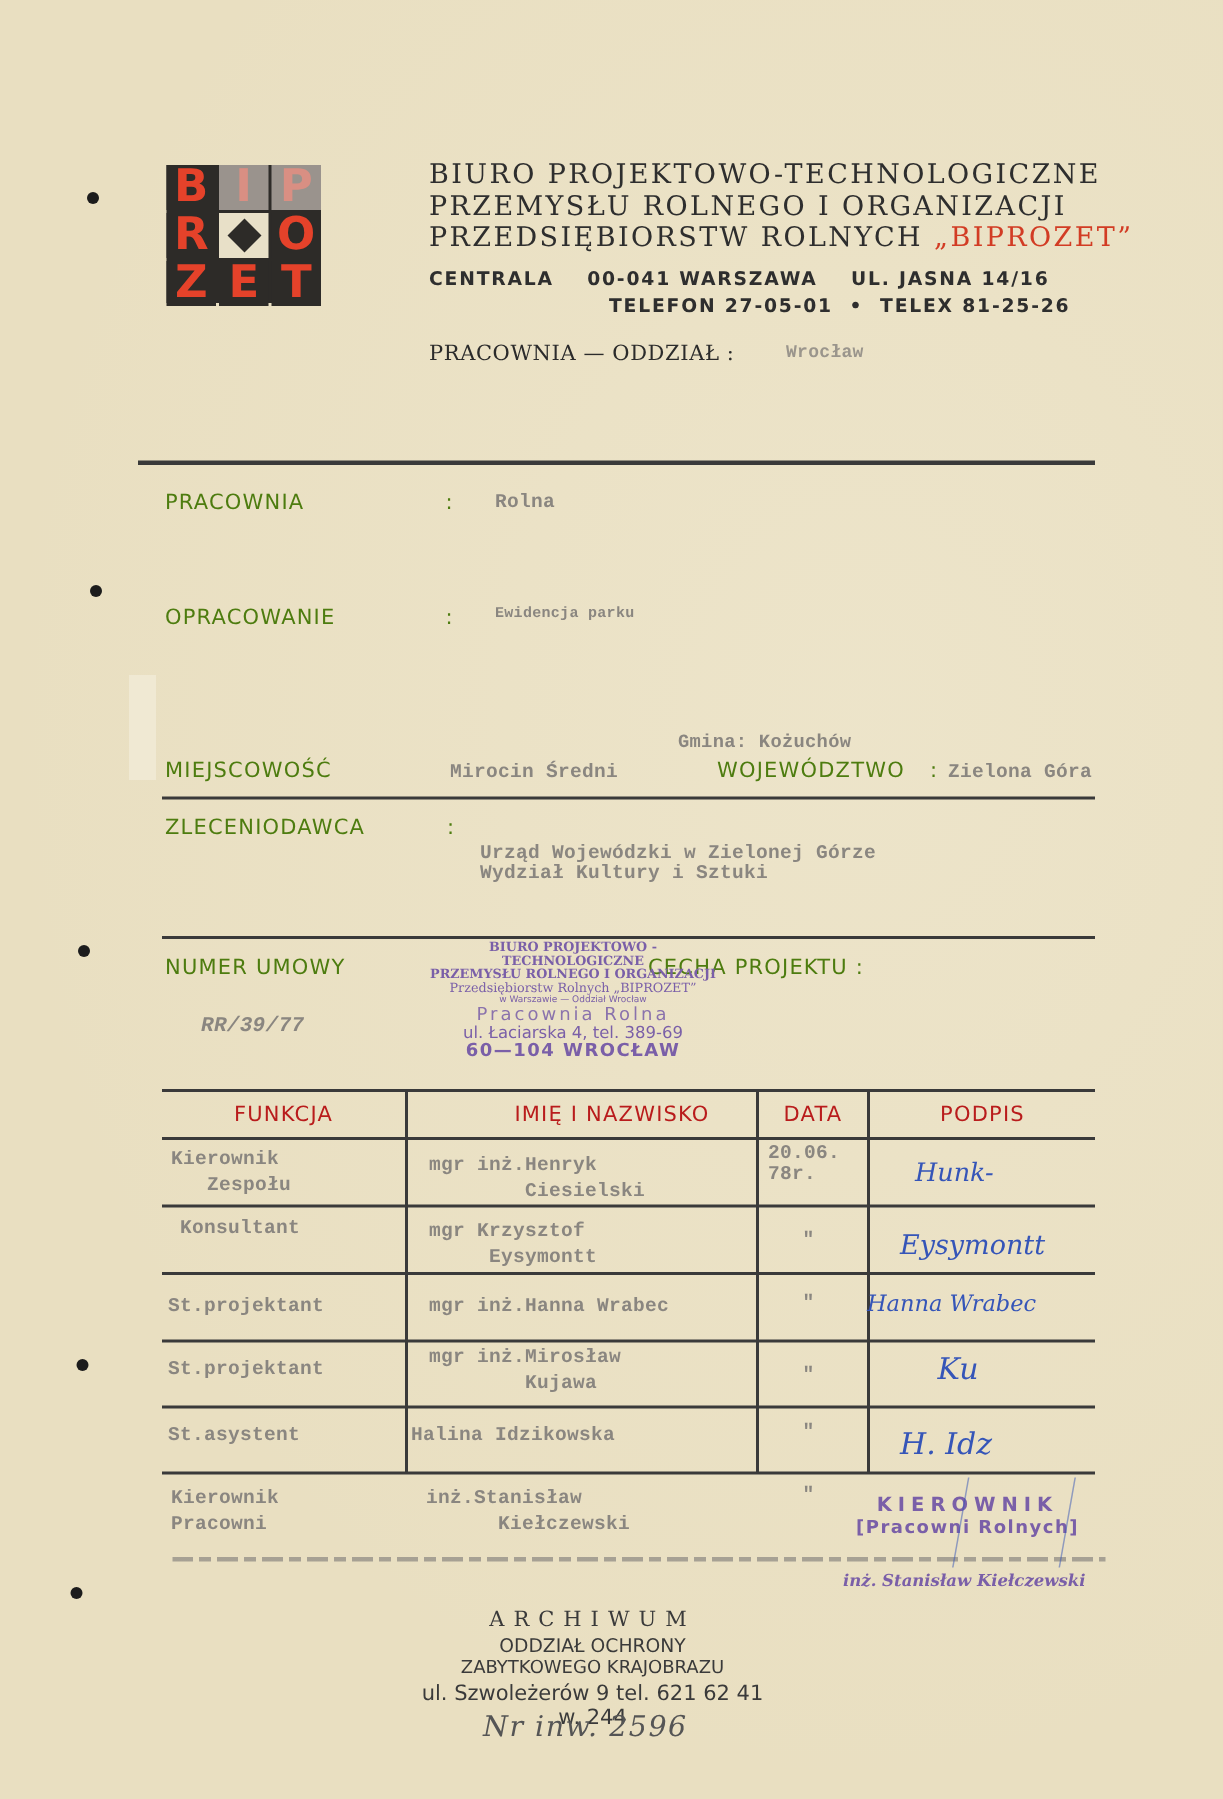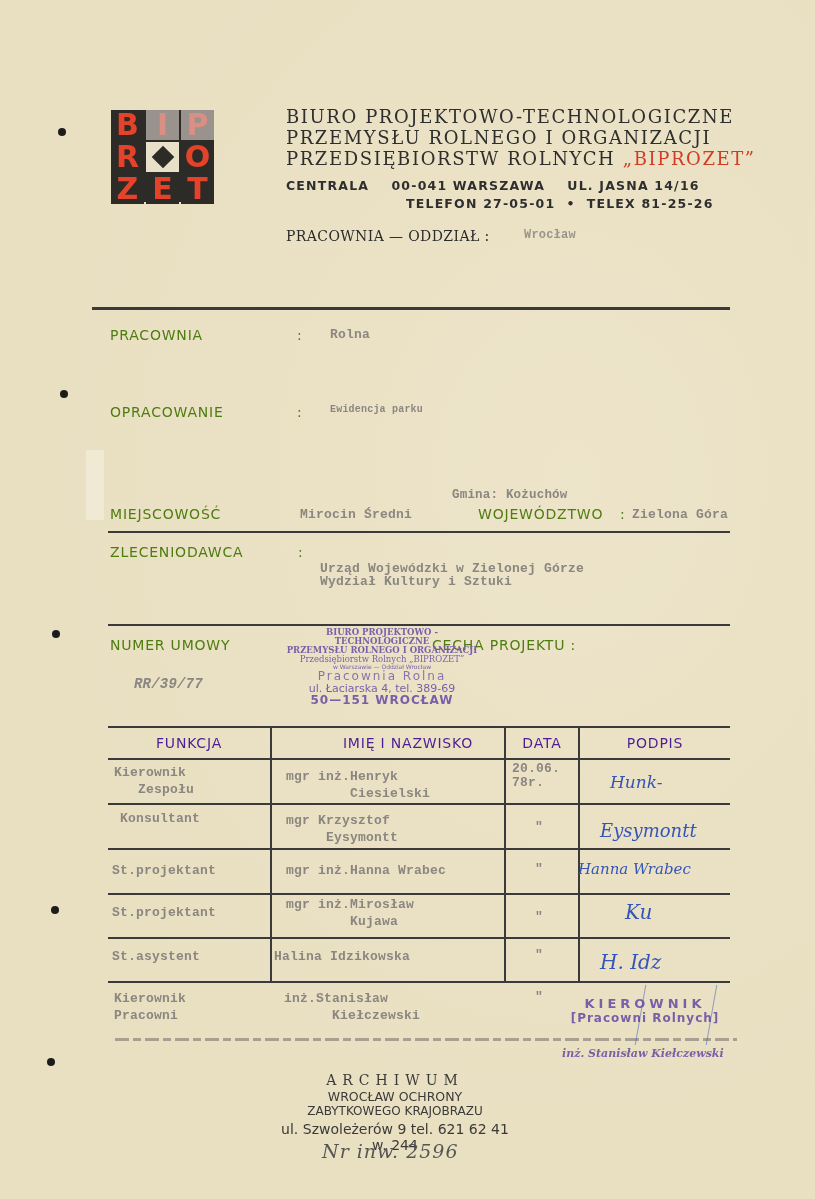--- a/index.html
+++ b/index.html
@@ -21,21 +21,21 @@
   .logo { position: absolute; left: 111px; top: 110px; width: 103px; height: 92px; background: #2d2b28; display: grid; grid-template-columns: repeat(3, 1fr); grid-template-rows: repeat(3, 1fr); gap: 2px; }
   .logo .cell { display: flex; align-items: center; justify-content: center; font-family: "DejaVu Sans", sans-serif; font-weight: bold; font-size: 30px; color: #e5422a; background: #2d2b28; line-height: 1; }
   .logo .faded { color: #d98f83; background: #9a938d; }
   .logo .diamond-cell { background: #e8e0c8; position: relative; }
   .logo .diamond { width: 16px; height: 16px; background: #2d2b28; transform: rotate(45deg); }
 
   .header-line { font-size: 18px; letter-spacing: 1.6px; color: #2e2e2e; line-height: 21px; }
   .brand { color: #d23c24; }
   .addr { font-size: 12.5px; font-weight: bold; letter-spacing: 1.2px; color: #2e2e2e; }
   .label { font-size: 14px; letter-spacing: 0.8px; color: #4d7c0f; }
-  .colhead { font-size: 14px; letter-spacing: 0.8px; color: #4c1d95; text-align: center; }
+  .colhead { font-size: 14px; letter-spacing: 0.8px; color: #b91c1c; text-align: center; }
   .cell-txt { font-size: 13px; line-height: 17px; }
   .stamp { color: #7a5fa8; font-family: "DejaVu Sans", sans-serif; text-align: center; }
   .sig { font-family: "DejaVu Serif", serif; font-style: italic; color: #3555b8; font-size: 17px; }
 </style>
 </head>
 <body>
 
 <div class="punch" style="left:58px; top:128px;"></div>
 <div class="punch" style="left:60px; top:390px;"></div>
 <div class="punch" style="left:52px; top:630px;"></div>
@@ -98,21 +98,21 @@
 <div class="abs mono" style="left:134px; top:676px; font-size:14px; font-style:italic;">RR/39/77</div>
 <div class="abs label" style="left:432px; top:637px;"><span>CECHA PROJEKTU</span> <span>:</span></div>
 
 <div class="abs stamp" style="left:282px; top:628px; width:200px; line-height:1.05;">
   <div style="font-family:'DejaVu Serif',serif; font-size:8.5px; font-weight:bold;">BIURO PROJEKTOWO - TECHNOLOGICZNE</div>
   <div style="font-family:'DejaVu Serif',serif; font-size:8.5px; font-weight:bold;">PRZEMYSŁU ROLNEGO I ORGANIZACJI</div>
   <div style="font-family:'DejaVu Serif',serif; font-size:8.5px;">Przedsiębiorstw Rolnych „BIPROZET”</div>
   <div style="font-size:6px;">w Warszawie — Oddział Wrocław</div>
   <div style="font-size:12px; letter-spacing:2px; opacity:0.85;">Pracownia Rolna</div>
   <div style="font-size:11px;">ul. Łaciarska 4, tel. 389-69</div>
-  <div style="font-size:12px; font-weight:bold; letter-spacing:1px;">50—151 WROCŁAW</div>
+  <div style="font-size:12px; font-weight:bold; letter-spacing:1px;">60—104 WROCŁAW</div>
 </div>
 
 <div class="hline" style="left:108px; top:726px; width:622px;"></div>
 <div class="hline" style="left:108px; top:758px; width:622px; height:1.5px;"></div>
 <div class="hline" style="left:108px; top:803px; width:622px; height:1.5px;"></div>
 <div class="hline" style="left:108px; top:848px; width:622px; height:1.5px;"></div>
 <div class="hline" style="left:108px; top:893px; width:622px; height:1.5px;"></div>
 <div class="hline" style="left:108px; top:937px; width:622px; height:1.5px;"></div>
 <div class="hline" style="left:108px; top:981px; width:622px; height:1.5px;"></div>
 
@@ -165,17 +165,17 @@
 
 <div class="abs stamp" style="left:550px; top:996px; width:190px;">
   <div style="font-size:13px; font-weight:bold; letter-spacing:4px;">KIEROWNIK</div>
   <div style="font-size:12px; font-weight:bold; letter-spacing:1px;">[Pracowni Rolnych]</div>
 </div>
 <div class="abs sig" style="left:640px; top:985px; width:70px; height:60px; border-left:1.5px solid #3555b8; border-right:1.5px solid #3555b8; transform:skewX(-10deg); opacity:0.5;"></div>
 <div class="abs" style="left:562px; top:1047px; font-family:'DejaVu Serif',serif; font-style:italic; font-weight:bold; font-size:11px; color:#7a5fa8;">inż. Stanisław Kiełczewski</div>
 
 <div class="abs" style="left:280px; top:1072px; width:230px; text-align:center; color:#3a3a3a;">
   <div style="font-family:'DejaVu Serif',serif; font-size:14px; letter-spacing:6px;">ARCHIWUM</div>
-  <div style="font-size:12.5px; margin-top:1px;">WROCŁAW OCHRONY</div>
+  <div style="font-size:12.5px; margin-top:1px;">ODDZIAŁ OCHRONY</div>
   <div style="font-size:12px;">ZABYTKOWEGO KRAJOBRAZU</div>
   <div style="font-size:14px; margin-top:3px;">ul. Szwoleżerów 9  tel. 621 62 41 w. 244</div>
 </div>
 <div class="abs" style="left:322px; top:1140px; font-family:'DejaVu Serif',serif; font-style:italic; font-size:19px; color:#555; letter-spacing:1px;">Nr inw. 2596</div>
 
 </body></html>

